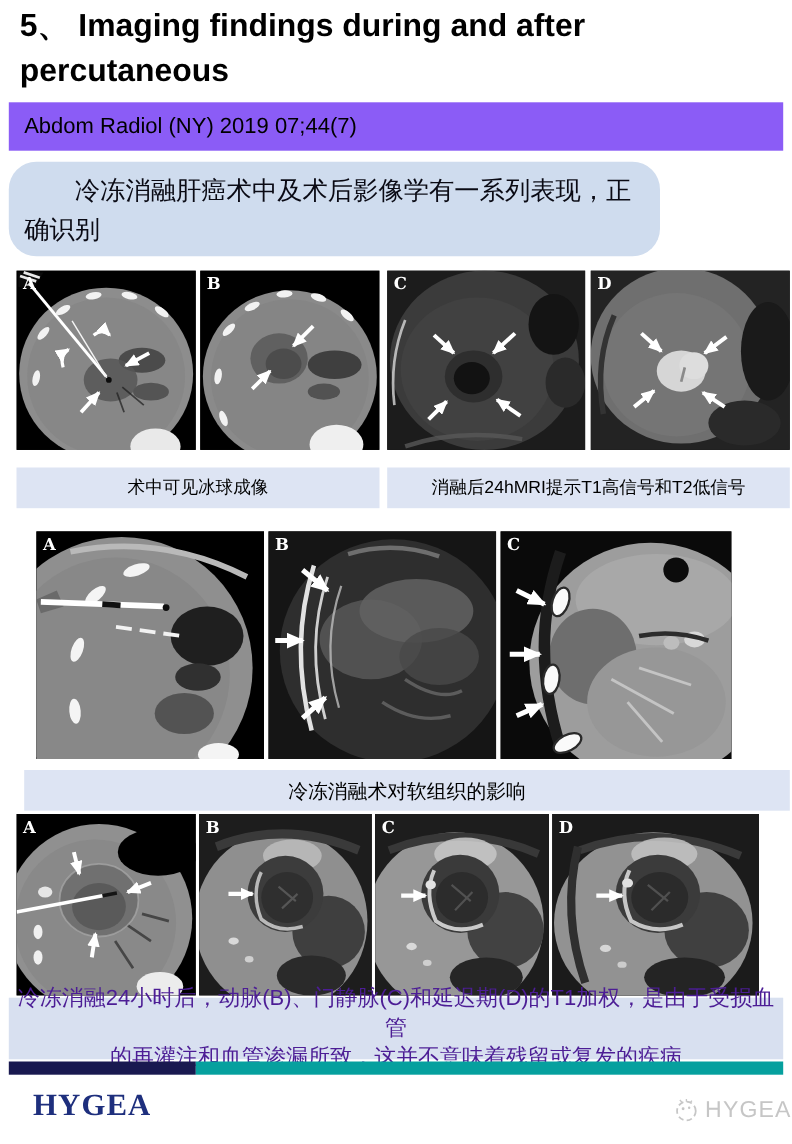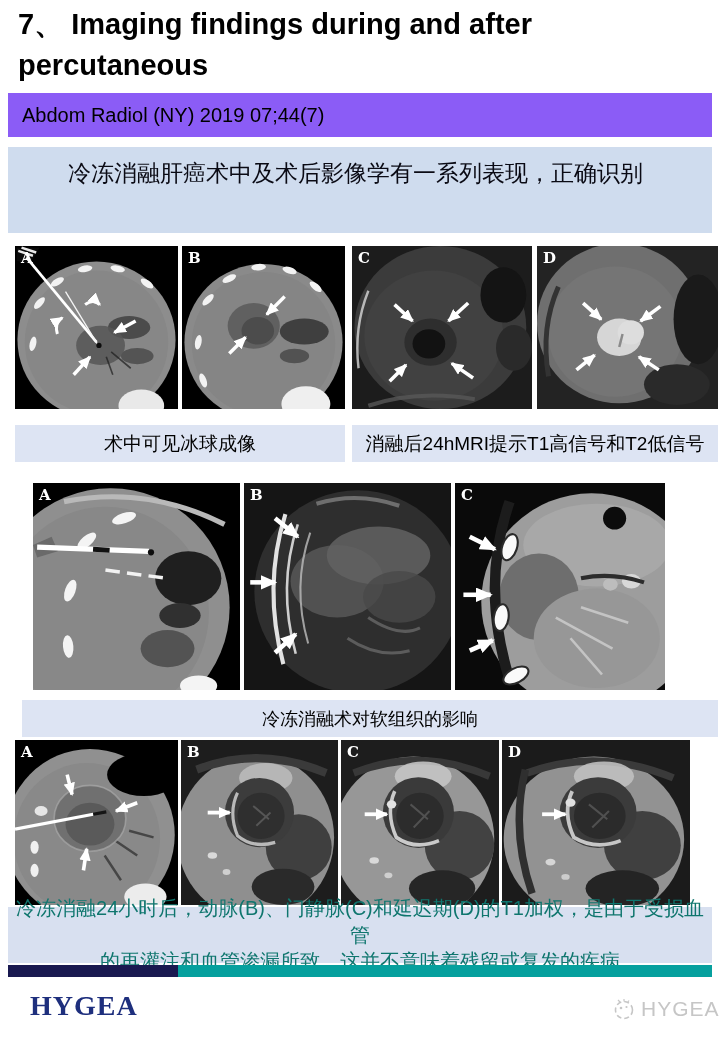--- a/index.html
+++ b/index.html
@@ -8,53 +8,53 @@
 
   .title{position:absolute;left:8px;top:4px;width:708px;color:#000;
          font-size:29px;font-weight:bold;line-height:1.42;letter-spacing:0px;}
   .title .t-line1{padding-left:10px;}
 
   .cite-bar{position:absolute;left:8px;top:93px;width:704px;height:44px;background:#8b5cf6;
             display:flex;align-items:center;box-sizing:border-box;padding:0 14px;font-size:20px;color:#000;}
   .cite-bar .journal{flex:0 0 auto;}
   .cite-bar .pmid{position:absolute;left:448px;}
 
-  .summary{position:absolute;left:8px;top:147px;width:704px;height:86px;background:#cfdcee;
-           box-sizing:border-box;padding:9px 14px 0 14px;font-size:23px;color:#0a0a14;line-height:1.5;}
+  .summary{position:absolute;left:8px;top:147px;width:592px;height:86px;background:#cfdcee;
+           box-sizing:border-box;padding:9px 14px 0 14px;font-size:23px;color:#0a0a14;line-height:1.5;border-radius:25px;}
   .summary .s-line1{text-indent:2em;}
 
   .panel{position:absolute;background:#000;overflow:hidden;}
   .panel svg{display:block;width:100%;height:100%;}
   .plabel{position:absolute;left:6px;top:3px;color:#fff;font-family:"DejaVu Serif","Liberation Serif",serif;
           font-weight:bold;font-size:15px;}
 
   .caption{position:absolute;background:#dde4f3;display:flex;align-items:center;justify-content:center;
-           font-size:19px;color:#000;text-align:center;}
+           font-size:16px;color:#000;text-align:center;}
   .cap-row1-left{left:15px;top:425px;width:330px;height:37px;}
   .cap-row1-right{left:352px;top:425px;width:366px;height:37px;}
   .cap-row2{left:22px;top:700px;width:696px;height:37px;font-size:18px;}
   .cap-bottom{left:8px;top:907px;width:704px;height:56px;background:#d8e0f0;
-              flex-direction:column;justify-content:center;font-size:20px;line-height:1.34;color:#0f766e;}
+              flex-direction:column;justify-content:center;font-size:20px;line-height:1.34;color:#4c1d95;}
 
   .divider{position:absolute;top:965px;left:8px;width:704px;height:12px;font-size:0;}
   .divider .navy{display:inline-block;width:170px;height:12px;background:#191950;vertical-align:top;}
   .divider .teal{display:inline-block;width:534px;height:12px;background:#06a09e;vertical-align:top;}
 
   .logo{position:absolute;left:30px;top:990px;color:#1e2f7d;font-family:"Liberation Serif","DejaVu Serif",serif;
         font-weight:bold;font-size:28px;letter-spacing:1px;}
   .watermark{position:absolute;left:612px;top:997px;display:flex;align-items:center;gap:5px;color:#c6c6c6;}
   .watermark .wm-text{font-size:21px;letter-spacing:1px;}
 </style>
 </head>
 <body>
 
 <div class="slide">
 
   <div class="title">
-    <div class="t-line1">7、 Imaging findings during and after percutaneous</div>
+    <div class="t-line1">5、 Imaging findings during and after percutaneous</div>
     <div class="t-line2">cryoablation of hepatic tumors.</div>
   </div>
 
   <div class="cite-bar">
     <span class="journal">Abdom Radiol (NY) 2019 07;44(7)</span>
   </div>
 
   <div class="summary">
     <div class="s-line1">冷冻消融肝癌术中及术后影像学有一系列表现，正确识别</div>
   </div>

